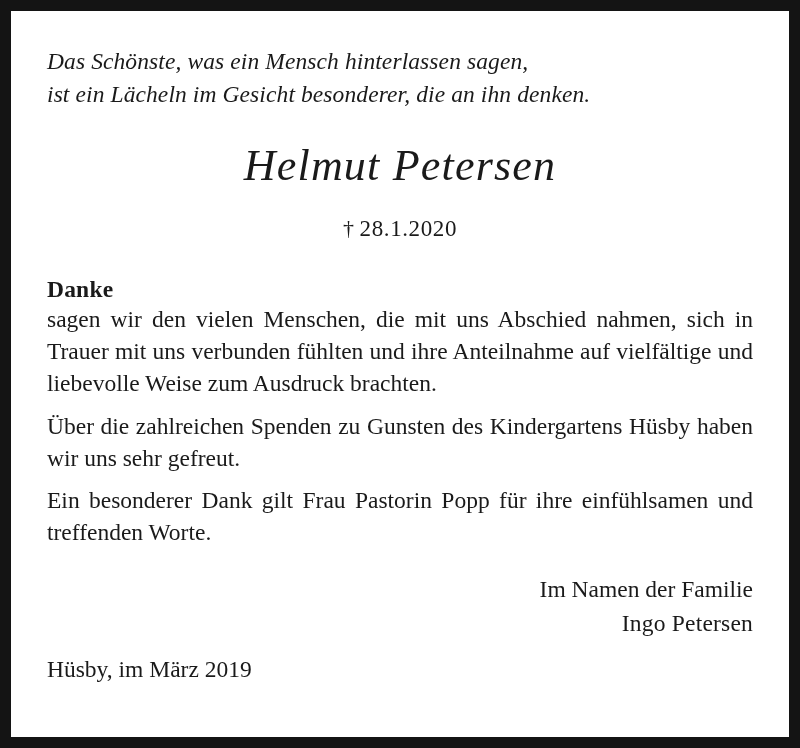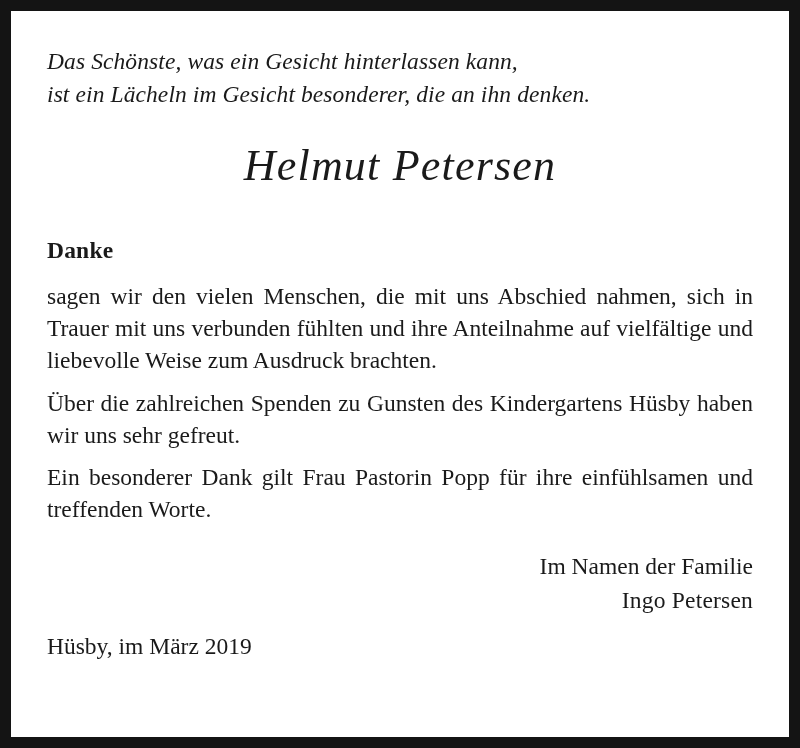--- a/index.html
+++ b/index.html
@@ -51,21 +51,21 @@
   .cross {
     font-size: 22px;
     padding-right: 5px;
     vertical-align: 1px;
   }
 
   .thanks-head {
     font-weight: bold;
     font-size: 23.5px;
     margin-top: 34px;
-    margin-bottom: 16px;
+    margin-bottom: 0;
     letter-spacing: 0.2px;
   }
 
   p.body-par {
     font-size: 23.5px;
     line-height: 1.36;
     margin: 11px 0 0 0;
     text-align: justify;
     text-justify: inter-word;
     hyphens: manual;
@@ -89,26 +89,29 @@
     text-align: left;
   }
   .spacer { flex: 1 1 auto; }
 </style>
 </head>
 <body>
 
 <div class="notice">
 
   <div class="epitaph">
-    <div>Das Schönste, was ein Gesicht hinterlassen kann,</div>
+    <div>Das Schönste, was ein Mensch hinterlassen sagen,</div>
     <div>ist ein Lächeln im Gesicht besonderer, die an ihn denken.</div>
   </div>
 
   <h1 class="name">Helmut Petersen</h1>
 
+  <div class="dates">
+    <span class="cross">†</span><span>28.1.2020</span>
+  </div>
 
   <div class="thanks-head">Danke</div>
 
   <p class="body-par first">sagen wir den vielen Menschen, die mit uns Abschied nahmen, sich in Trauer mit uns verbunden fühlten und ihre Anteilnahme auf vielfältige und liebevolle Weise zum Ausdruck brachten.</p>
   <p class="body-par">Über die zahlreichen Spenden zu Gunsten des Kindergartens Hüsby haben wir uns sehr gefreut.</p>
   <p class="body-par">Ein besonderer Dank gilt Frau Pastorin Popp für ihre einfühlsamen und treffenden Worte.</p>
 
   <div class="closing">
     <div>Im Namen der Familie</div>
     <div class="signer">Ingo Petersen</div>

